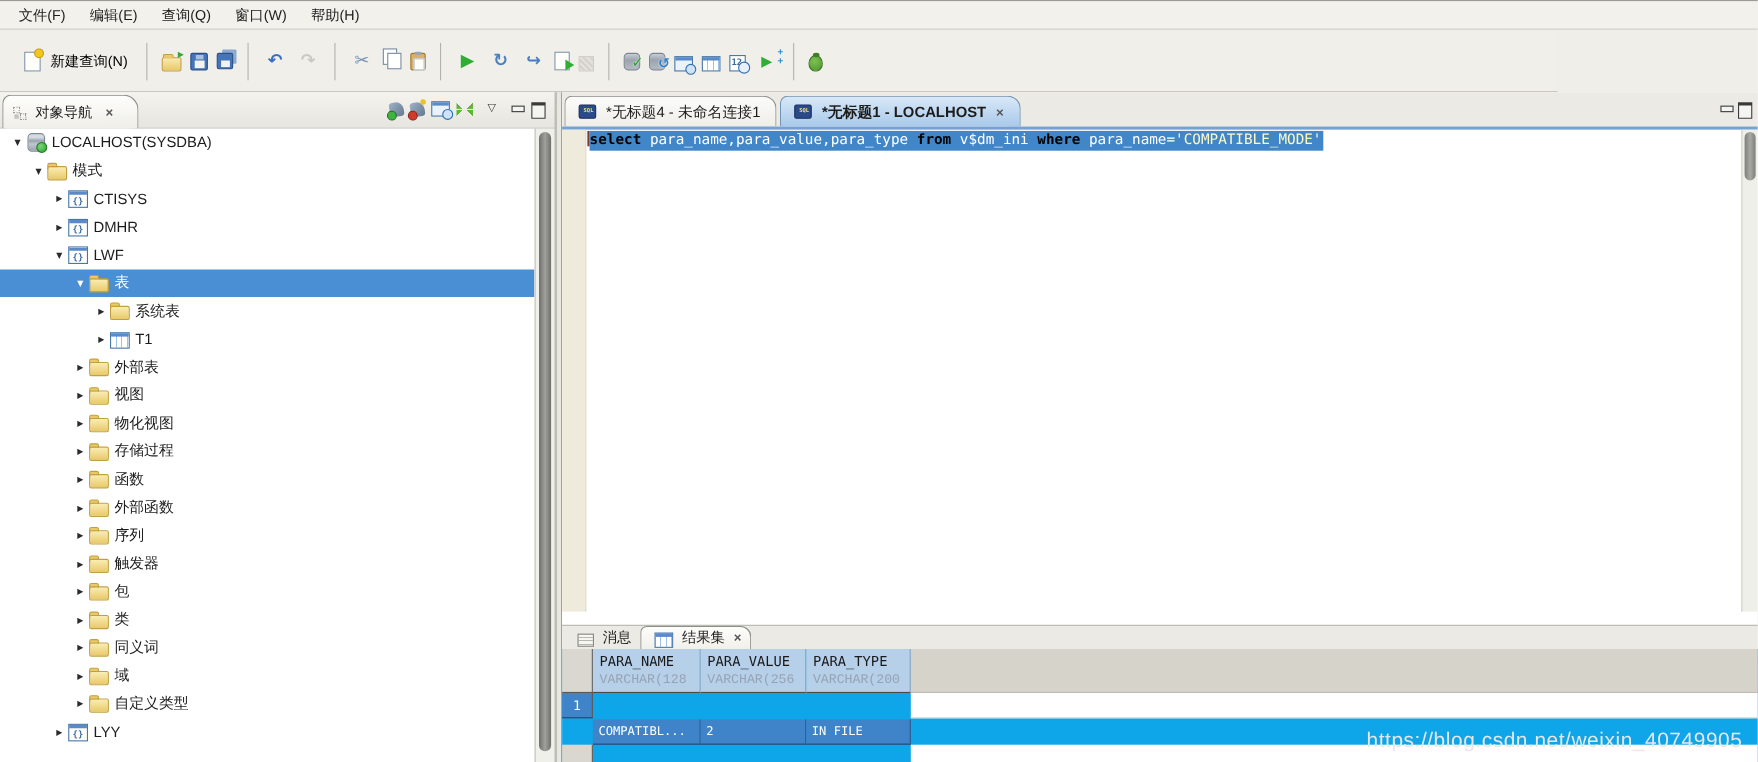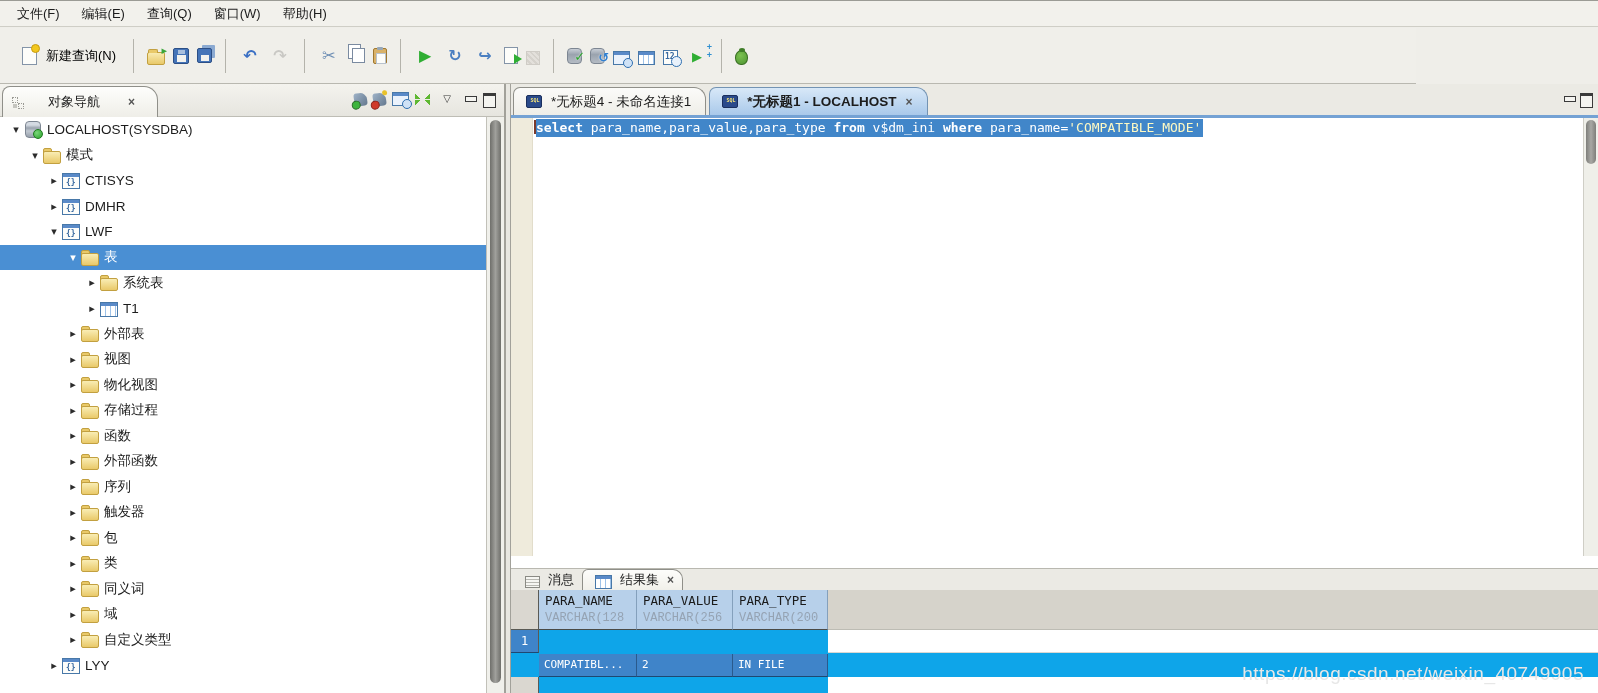--- a/index.html
+++ b/index.html
@@ -68,21 +68,21 @@
   .ic-maxbox::after { content:""; position:absolute; left:1px; top:5px; width:11px; height:11px; border:1px solid #3a3a3a; border-top-width:3px; background:#f4f4f0; }
   .ic-xx { font-size:11px; color:#8a8a84; letter-spacing:1px; font-weight:bold; }
   .ic-swap { font-size:12px; color:#8a8a84; font-weight:bold; }
   .ic-msg { width:15px; height:12px; margin-top:5px; border:1px solid #8a8a84; background:repeating-linear-gradient(#f6f6f2 0 2px,#b8b8b2 2px 3px); }
   .ic-sql { width:16px; height:13px; margin-top:0; background:#2a4a8a; border:1px solid #1a2f5e; border-radius:2px; }
   .ic-sql::after { content:"SQL"; position:absolute; left:0; top:0; width:16px; line-height:12px; font:bold 8px "DejaVu Sans Mono",monospace; color:#f2e27a; transform:scale(.62); transform-origin:center; }
 
   
   #navpanel { position:absolute; left:0; top:84px; width:505px; bottom:0; background:#fff; border-right:1px solid #a2a19a; }
   #navheader { position:absolute; left:0; top:0; width:100%; height:33px; background:linear-gradient(#f4f3ee,#e6e5df); border-bottom:1px solid #bebdb5; }
-  .view-tab { position:absolute; left:2px; top:2px; height:31px; display:flex; align-items:center; gap:24px; padding:0 22px 0 8px; background:linear-gradient(#fefefc,#efeee8); border:1px solid #8f8f89; border-bottom:none; border-radius:8px 14px 0 0; }
+  .view-tab { position:absolute; left:2px; top:2px; height:31px; display:flex; align-items:center; gap:8px; padding:0 22px 0 8px; background:linear-gradient(#fefefc,#efeee8); border:1px solid #8f8f89; border-bottom:none; border-radius:8px 14px 0 0; }
   .ic-navtree { width:13px; height:13px; position:relative; }
   .ic-navtree::before { content:""; position:absolute; left:1px; top:1px; width:4px; height:4px; border:1px dotted #9a9a94; }
   .ic-navtree::after { content:""; position:absolute; left:7px; top:7px; width:4px; height:4px; border:1px dotted #9a9a94; box-shadow:-6px 0 0 -1px #c4c4be; }
   .view-tab .close, .etab .close, .btab .close { font-size:12px; color:#555; font-weight:bold; margin-left:4px; cursor:default; }
   #navicons { position:absolute; right:6px; top:4px; display:flex; align-items:center; }
   #navicons .ic { margin:0 3px; }
   #tree { position:absolute; left:0; top:33px; right:18px; bottom:0; background:#fff; overflow:hidden; }
   .tree-row { height:25.5px; display:flex; align-items:center; white-space:nowrap; cursor:default; }
   .tree-row.selected { background:#4a8fd3; color:#fff; }
   .tree-arrow { width:16px; text-align:center; font-size:11px; color:#2b2b2b; flex:none; }
@@ -115,21 +115,21 @@
   #ecorner .ic { margin:0 2px; }
   #bluebar { position:absolute; left:0; top:31px; right:0; height:3px; background:#74a2d4; }
 
   
   #editor { position:absolute; left:0; top:34px; right:0; height:438px; background:#fff; }
   #gutter { position:absolute; left:0; top:0; bottom:0; width:22px; background:#efebdc; border-right:1px solid #e2ddcb; }
   #code { position:absolute; left:23px; top:1px; right:16px; bottom:0; font-family:"DejaVu Sans Mono","Liberation Mono",monospace; font-size:13px; line-height:18px; white-space:pre; }
   #sqlline { display:inline-block; background:#4186c9; padding:0 2px 0 0; }
   .caret { display:inline-block; width:2px; height:14px; background:#7a3b2e; vertical-align:-2px; }
   .tok { color:#fff; }
-  .tok-kw { color:#ffffff; font-weight:bold; }
+  .tok-kw { color:#000000; font-weight:bold; }
   .tok-str { color:#fef9c3; }
   #evscroll { position:absolute; right:0; top:0; width:15px; bottom:0; background:#efefe9; border-left:1px solid #cfcec6; }
   #evscroll .thumb { position:absolute; left:2px; right:2px; top:2px; height:44px; border-radius:5px; background:linear-gradient(90deg,#7e7e7a,#a8a8a4 50%,#7e7e7a); }
   #ehscroll { position:absolute; left:0; top:472px; right:0; height:12px; background:#e9e8e2; border-top:1px solid #cfcec6; }
   #ehscroll .thumb { position:absolute; top:2px; bottom:2px; left:4px; right:30px; border-radius:5px; background:linear-gradient(#8a8a86,#6f6f6b); }
 
   
   #btabstrip { position:absolute; left:0; top:484px; right:0; height:22px; background:#ebeae4; border-top:1px solid #b9b8b0; display:flex; align-items:flex-end; padding-left:2px; }
   .btab { height:21px; display:flex; align-items:center; gap:4px; padding:0 8px; font-size:13px; cursor:default; }
   .btab.active { background:linear-gradient(#fdfdfb,#f1f0ea); border:1px solid #8f8f89; border-bottom:none; border-radius:6px 10px 0 0; }

